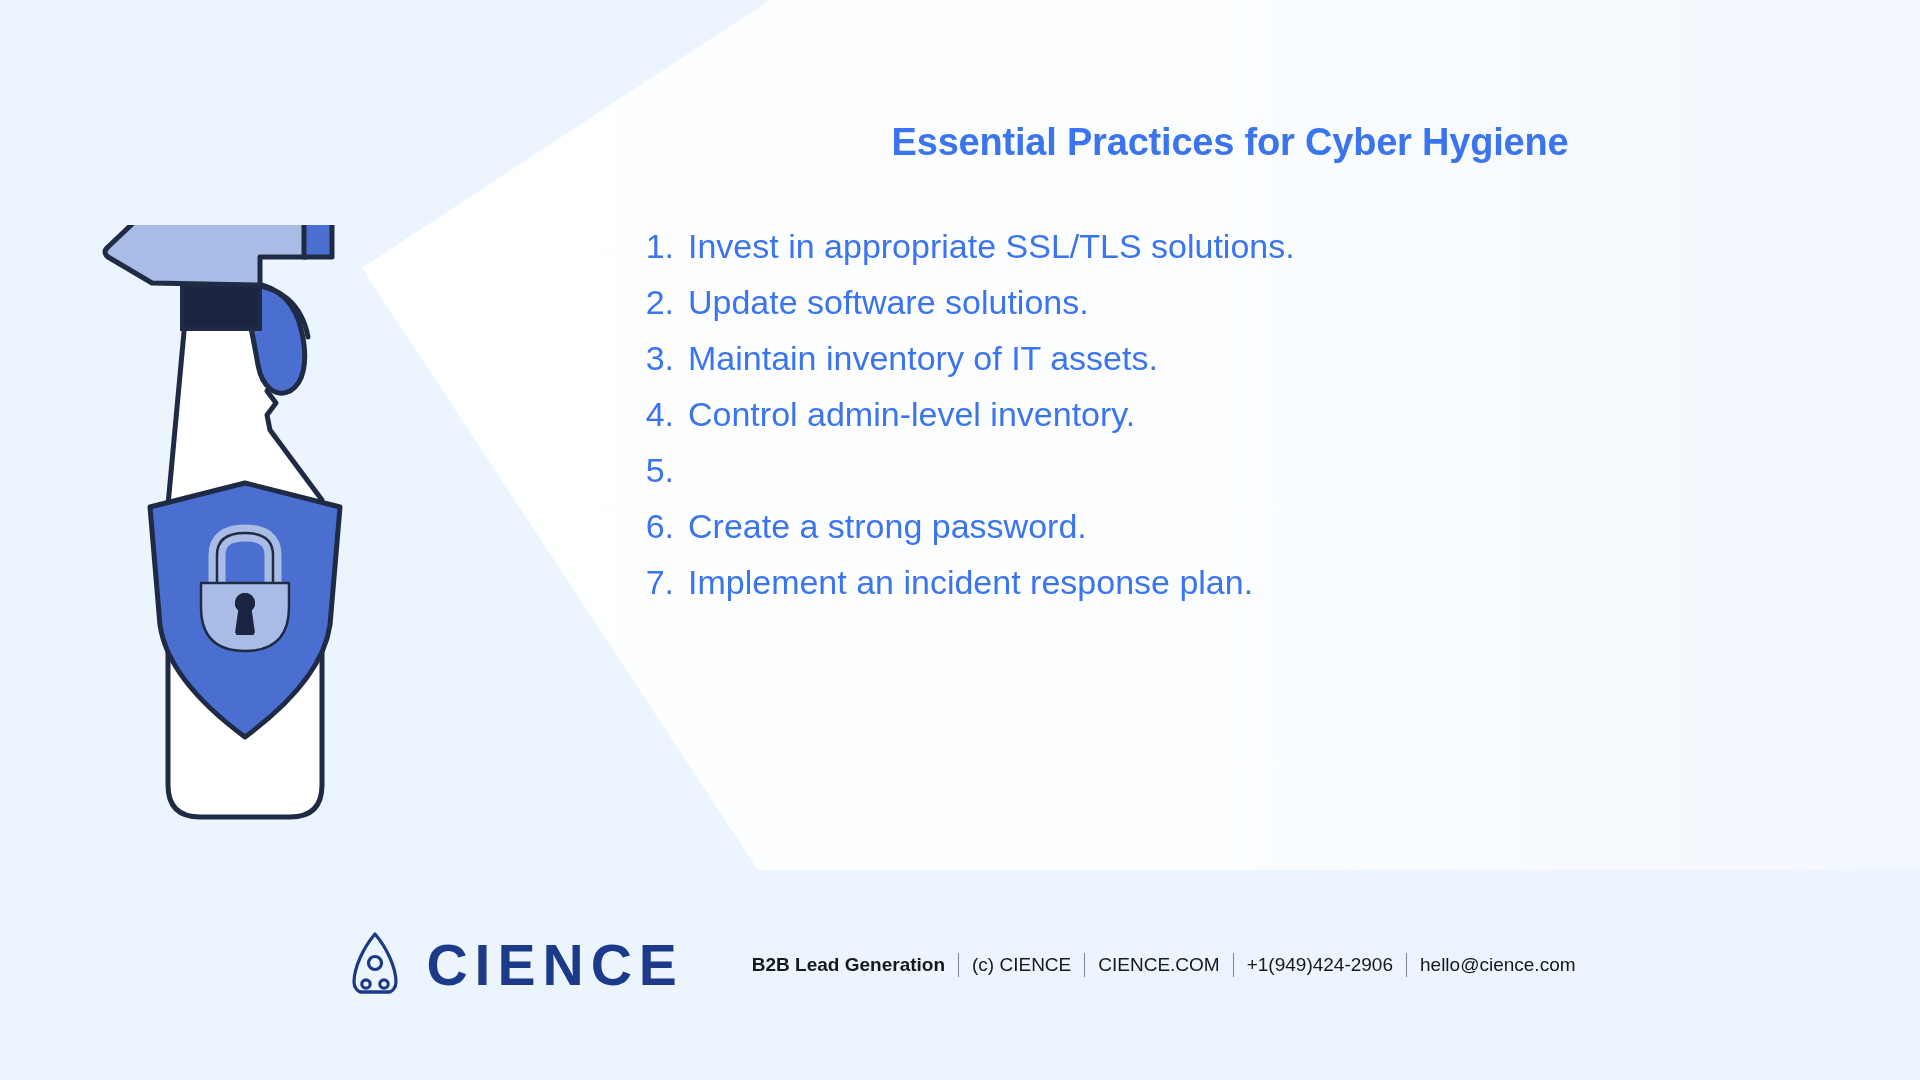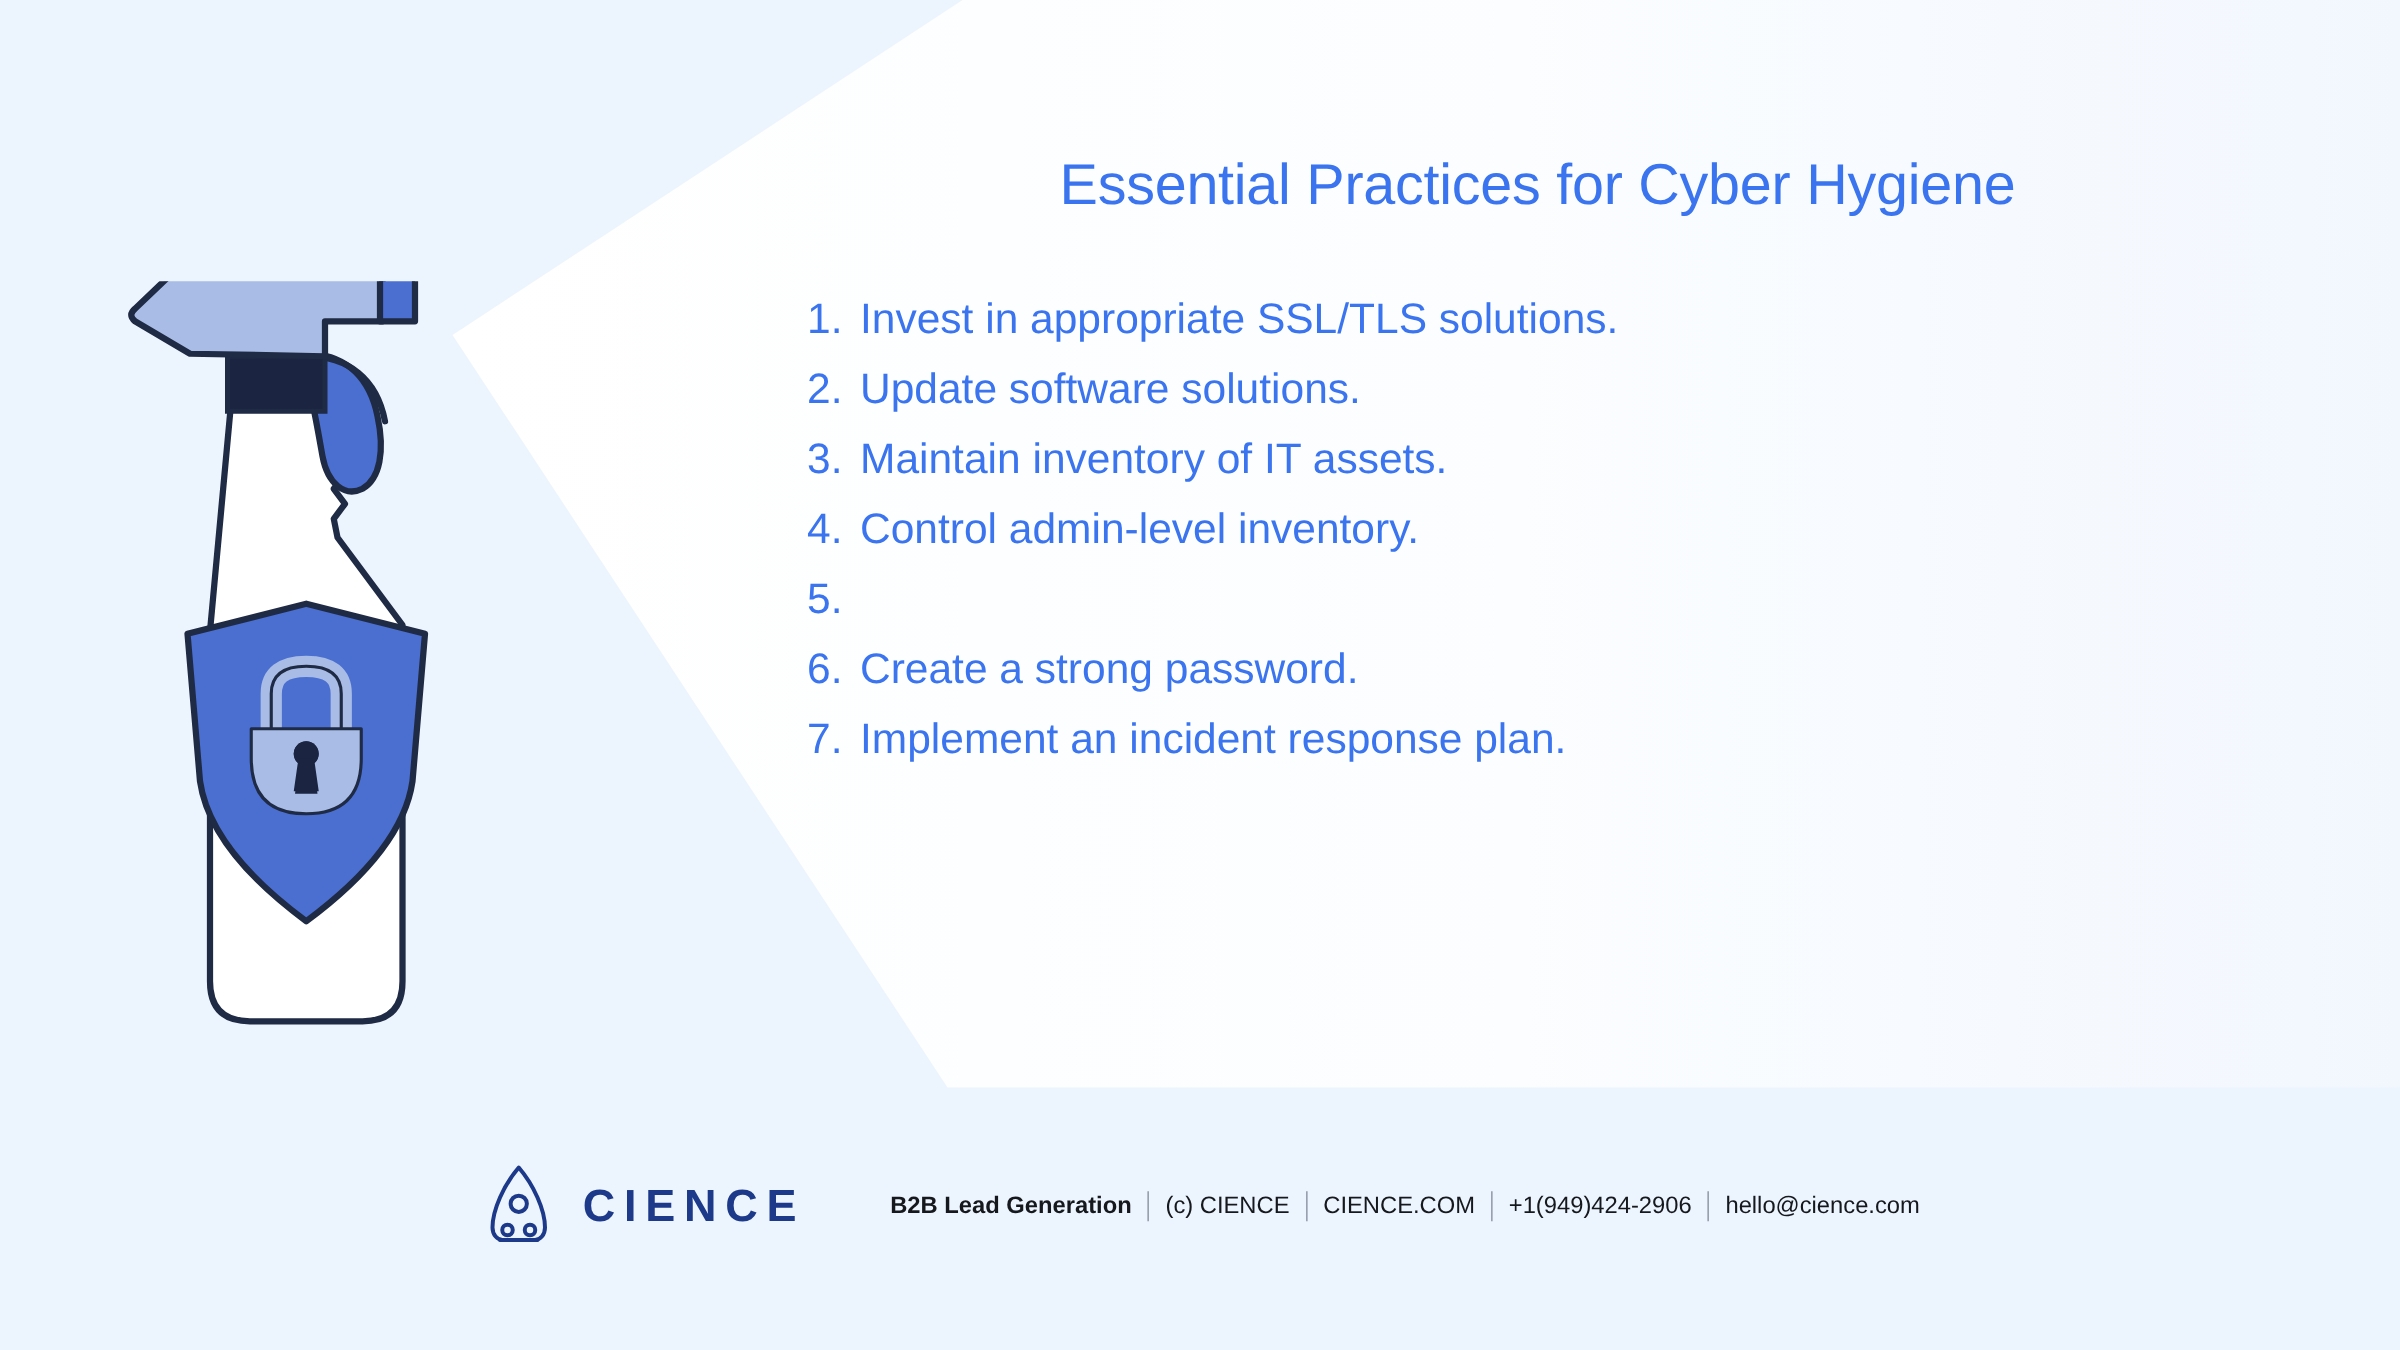--- a/index.html
+++ b/index.html
@@ -28,22 +28,22 @@
 
   
   #content-column {
     position:absolute;
     left:600px; top:120px;
     width:1260px;
   }
 
   #page-title {
     color:#3b74ef;
-    font-size:46px;
-    font-weight:normal;
+    font-size:38px;
+    font-weight:bold;
     text-align:center;
     letter-spacing:-0.2px;
     line-height:1.18;
     padding:0 40px;
   }
 
   #practices-list {
     margin-top:64px;
     padding-left:12px;
     list-style:none;
@@ -78,21 +78,21 @@
   #footer-inner {
     display:flex;
     align-items:center;
     gap:34px;
     transform:translateY(-10px);
   }
   #brand-logo { display:flex; align-items:center; gap:20px; }
   #rocket-icon { width:62px; height:70px; display:block; }
   #brand-wordmark {
     color:#1d3a8a;
-    font-size:36px;
+    font-size:57px;
     font-weight:bold;
     letter-spacing:7px;
   }
   #footer-text {
     display:flex;
     align-items:center;
     font-size:19px;
     color:#15181d;
     white-space:nowrap;
     margin-left:34px;

